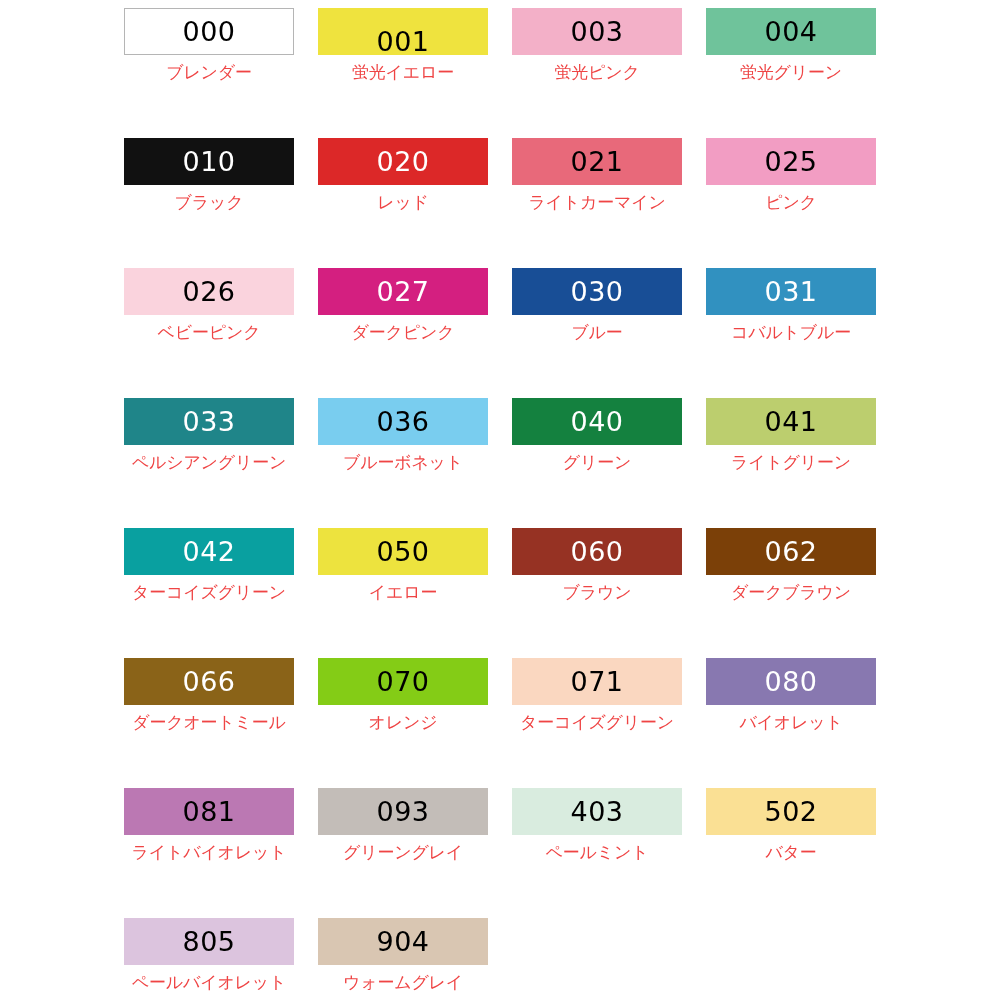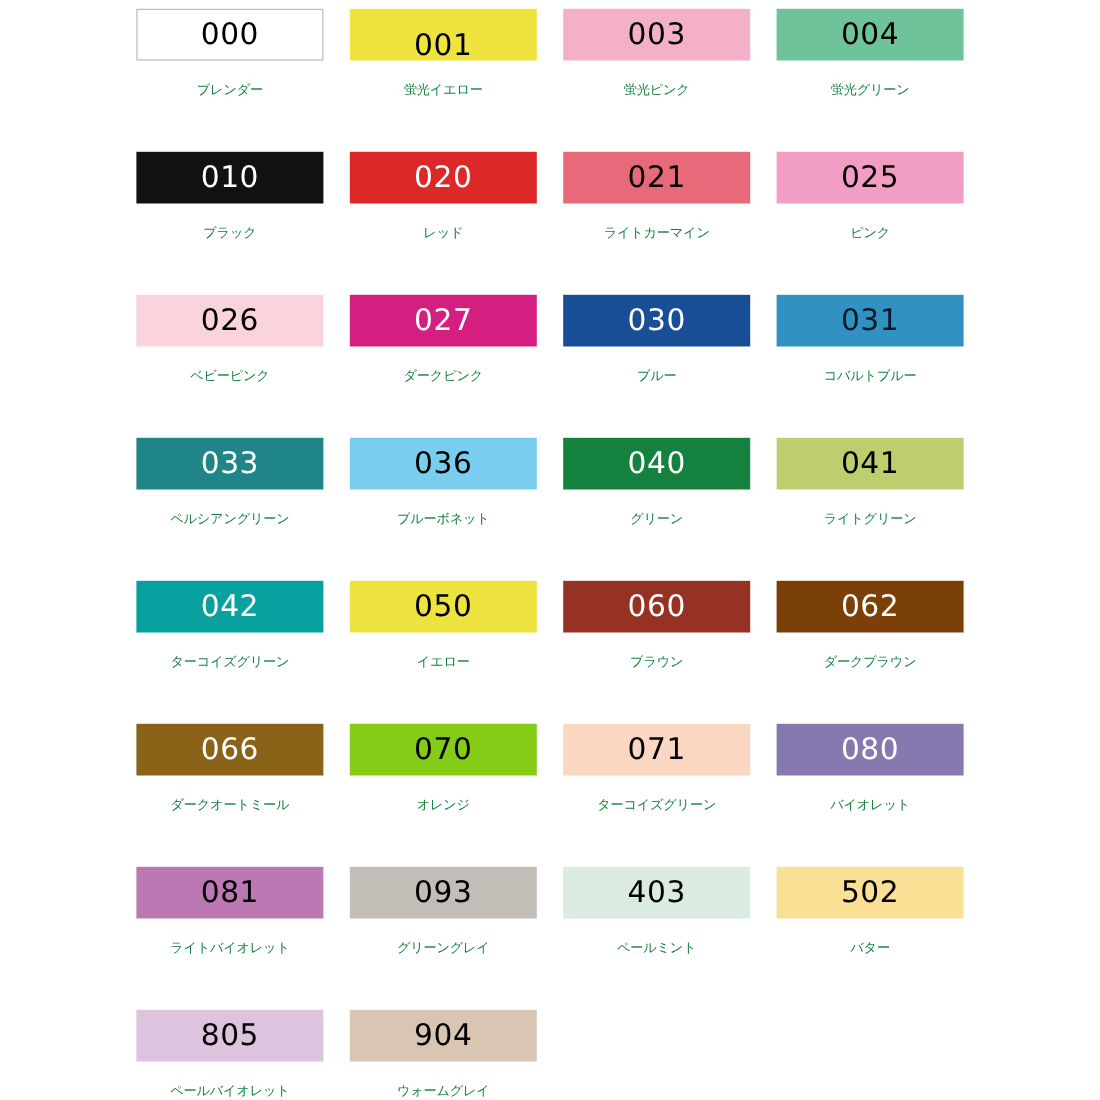--- a/index.html
+++ b/index.html
@@ -38,23 +38,23 @@
     line-height:1;
   }
   .swatch-chip.bordered { border:1px solid #b5b5b5; }
   .swatch-code {
     font-size:27px;
     font-weight:400;
     letter-spacing:0.5px;
     font-family:"DejaVu Sans","Liberation Sans",sans-serif;
   }
   .swatch-name {
-    margin-top:18px;
-    font-size:12px;
-    color:#15803d;
+    margin-top:6px;
+    font-size:17px;
+    color:#ef4444;
     white-space:nowrap;
     letter-spacing:-0.2px;
     font-family:"DejaVu Sans","Liberation Sans",sans-serif;
   }
 </style>
 </head>
 <body>
 
 <div id="swatch-chart">
   <div class="swatch-grid">
@@ -119,21 +119,21 @@
         <div class="swatch-name">ダークピンク</div>
       </div>
       <div class="swatch-cell">
         <div class="swatch-chip" style="background: rgb(24, 78, 150);">
           <span class="swatch-code" style="color: rgb(255, 255, 255);">030</span>
         </div>
         <div class="swatch-name">ブルー</div>
       </div>
       <div class="swatch-cell">
         <div class="swatch-chip" style="background: rgb(49, 145, 192);">
-          <span class="swatch-code" style="color: #0f172a;">031</span>
+          <span class="swatch-code" style="color: #ffffff;">031</span>
         </div>
         <div class="swatch-name">コバルトブルー</div>
       </div>
       <div class="swatch-cell">
         <div class="swatch-chip" style="background: rgb(31, 133, 137);">
           <span class="swatch-code" style="color: rgb(255, 255, 255);">033</span>
         </div>
         <div class="swatch-name">ペルシアングリーン</div>
       </div>
       <div class="swatch-cell">

